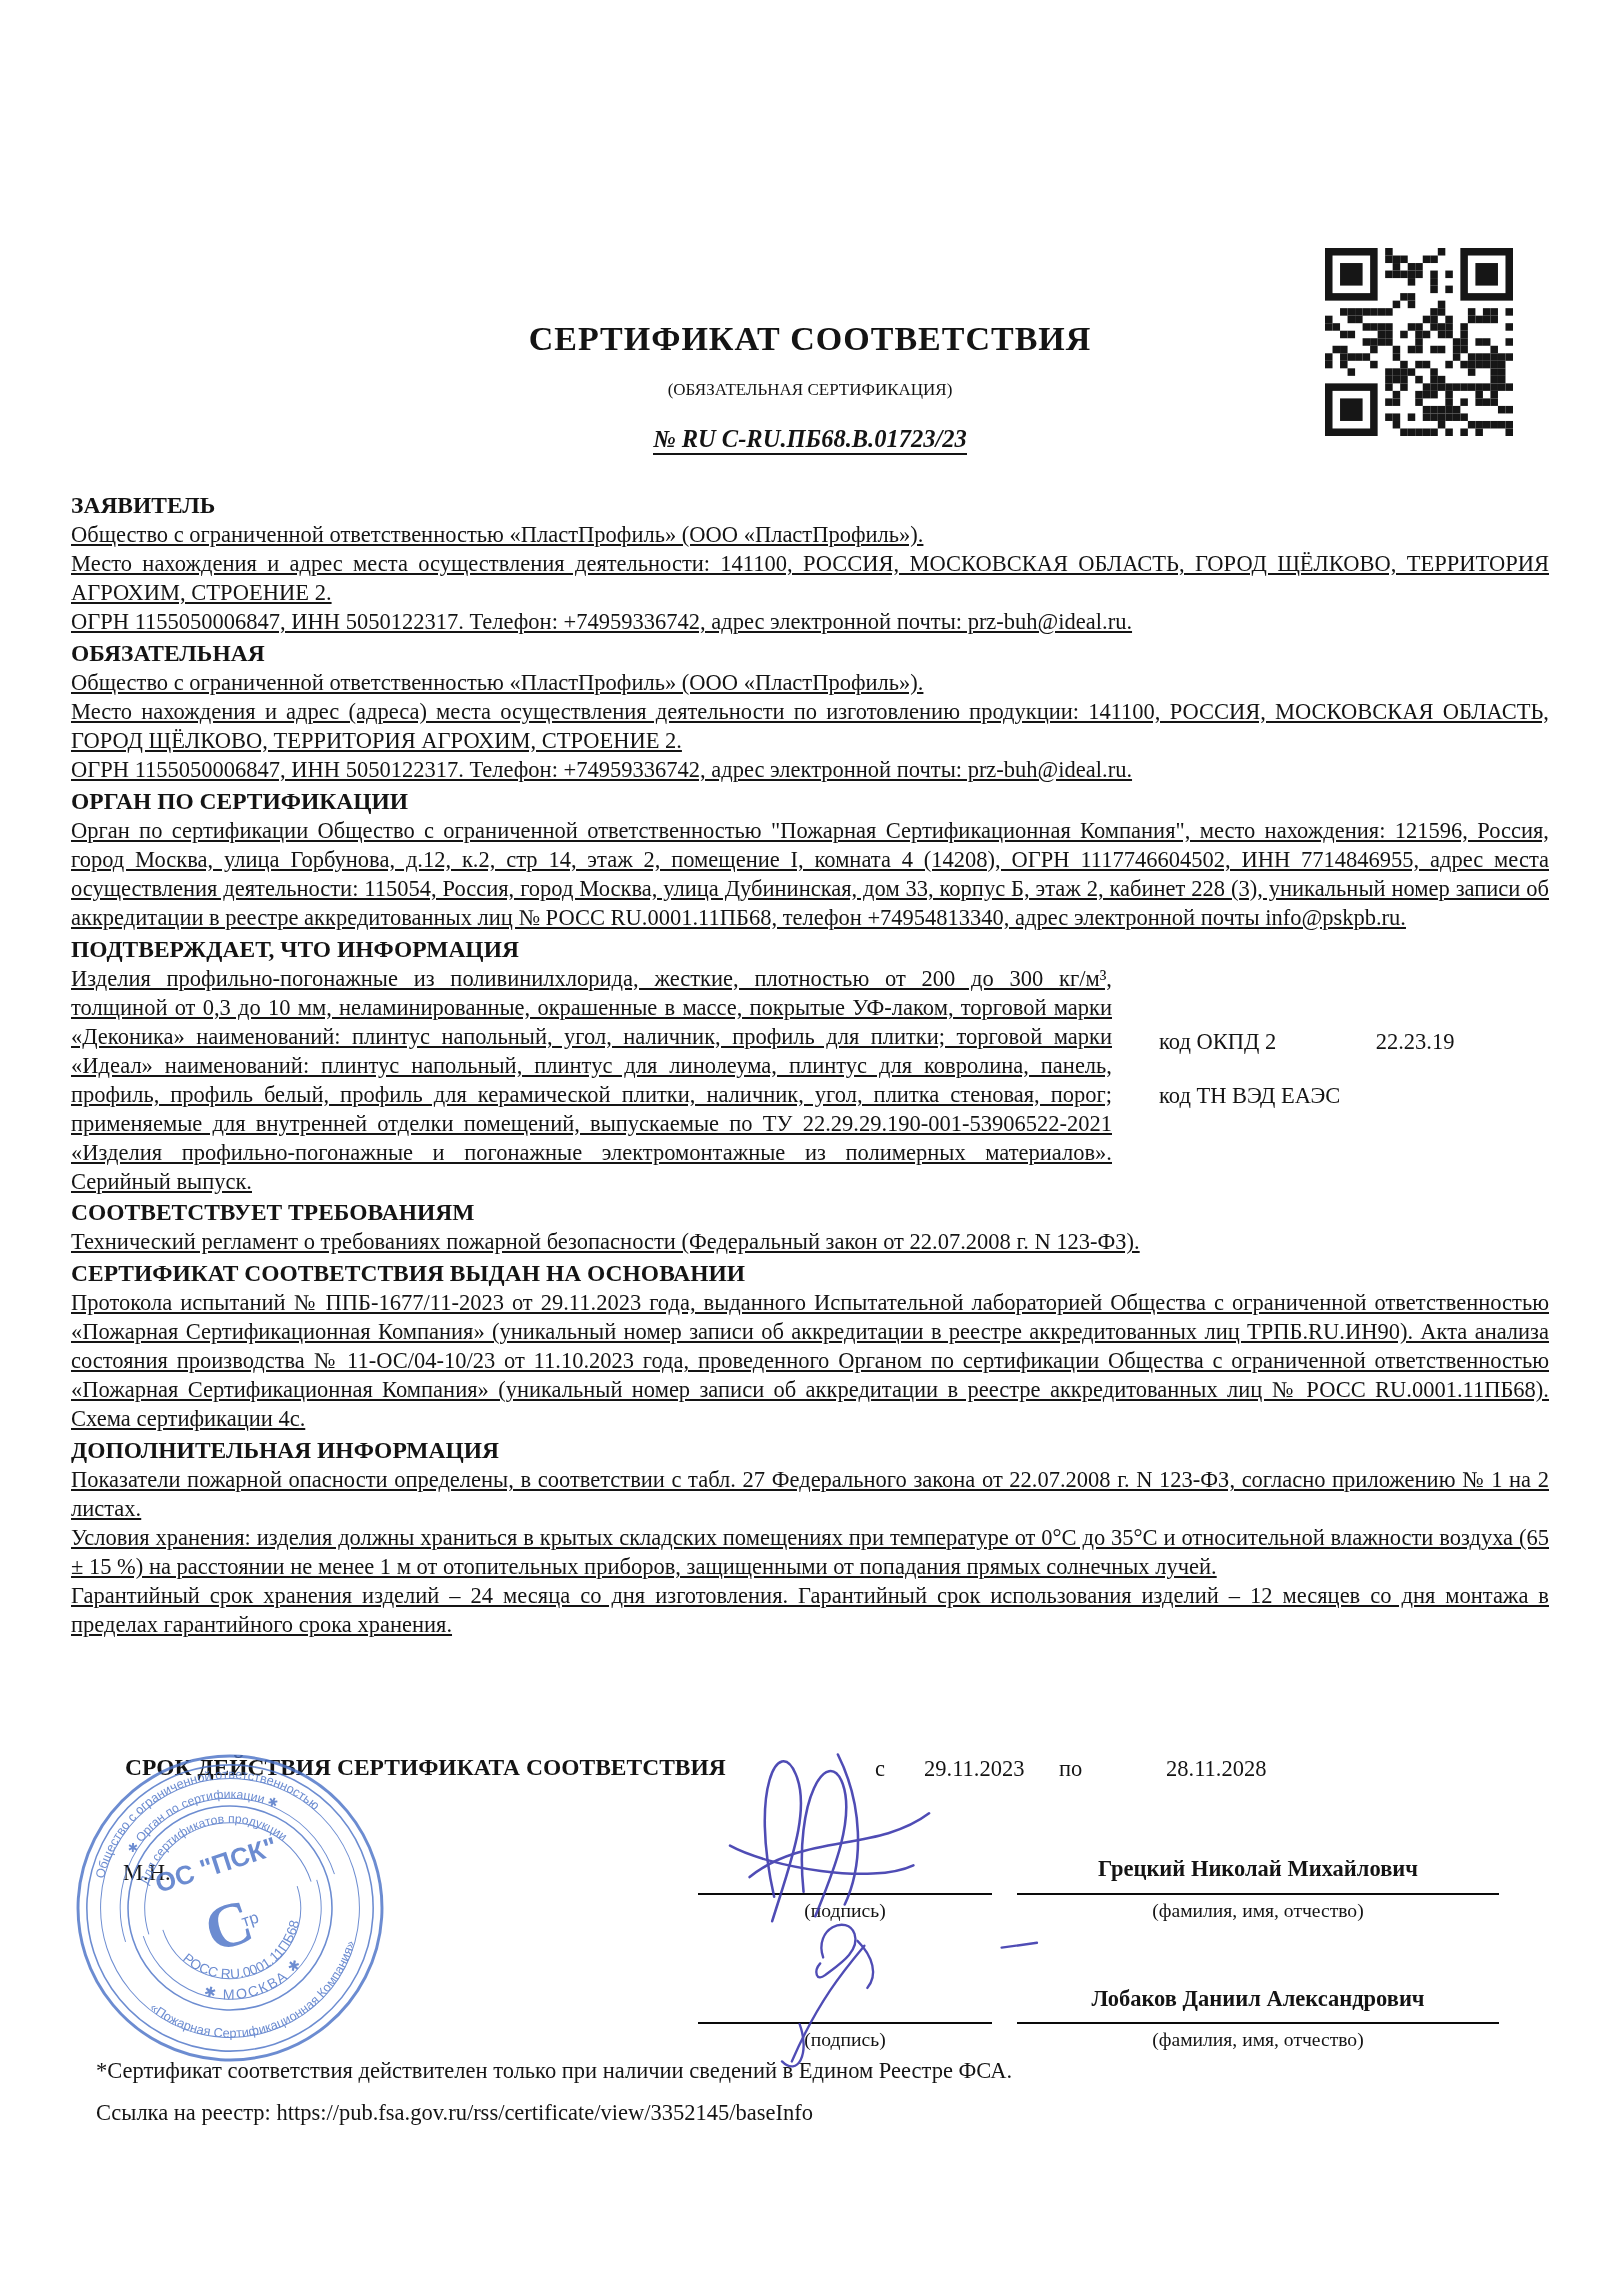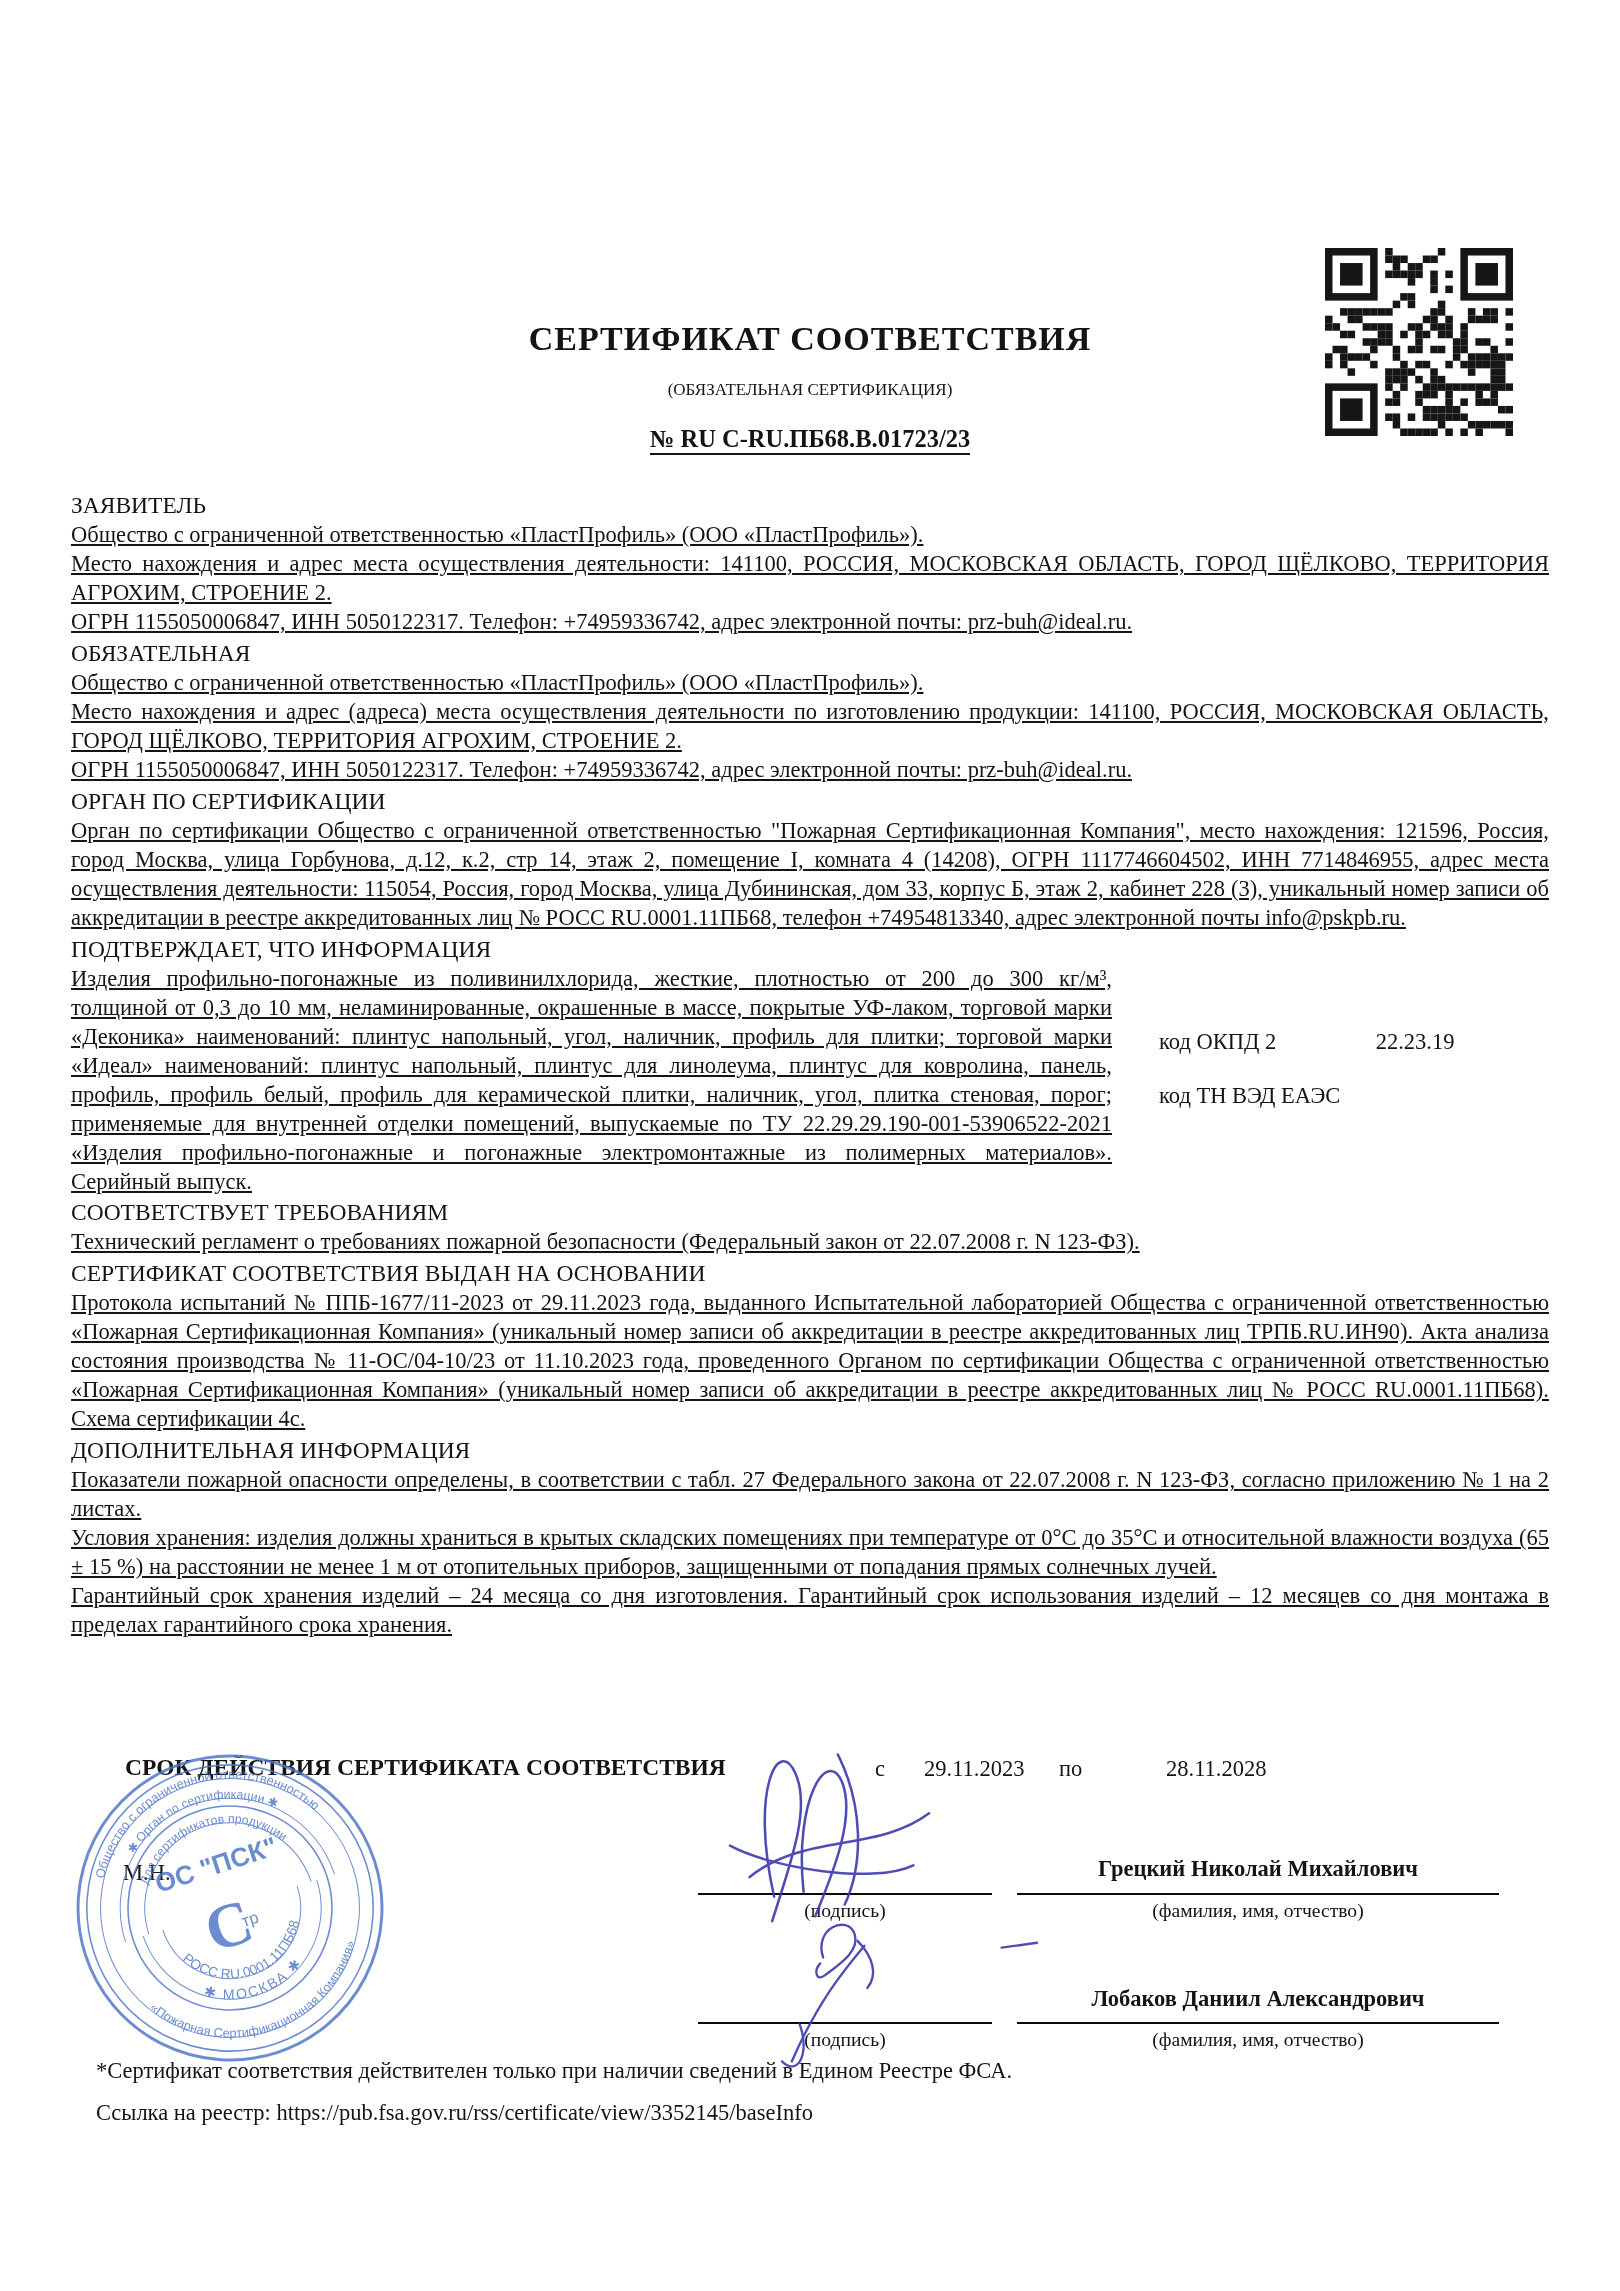--- a/index.html
+++ b/index.html
@@ -3,25 +3,25 @@
 <meta charset="utf-8">
 <style>
   html,body{margin:0;padding:0;background:#e8e8e8;}
   .page{
     position:relative;width:1620px;height:2292px;margin:0 auto;background:#ffffff;
     font-family:"Liberation Serif","DejaVu Serif",serif;color:#141414;overflow:hidden;
   }
   .title{position:absolute;left:0;top:320px;width:1620px;text-align:center;
     font-size:34px;font-weight:bold;letter-spacing:1px;}
   .subtitle{position:absolute;left:0;top:380px;width:1620px;text-align:center;font-size:17px;}
-  .cert-number{position:absolute;left:0;top:425px;width:1620px;text-align:center;}
+  .cert-number{position:absolute;left:0;top:425px;width:1620px;text-align:center;font-style:italic;}
   .cert-number span{font-size:24.5px;font-weight:bold;border-bottom:2.5px solid #141414;padding-bottom:1px;}
   .qr{position:absolute;left:1325px;top:248px;width:188px;height:188px;}
   .body-flow{position:absolute;left:71px;top:488px;width:1478px;font-size:22.5px;line-height:29px;}
-  .body-flow h2{font-size:23.5px;font-weight:normal;margin:2.9px 0 0 0;line-height:29px;}
+  .body-flow h2{font-size:23.5px;font-weight:bold;margin:2.9px 0 0 0;line-height:29px;}
   .body-flow p{margin:0;text-align:justify;text-decoration:underline;}
   .product-row{display:flex;}
   .product-text{width:1041px;text-align:justify;margin:0;}
   .codes{margin-left:47px;padding-top:63px;white-space:nowrap;}
   .code-row{margin-bottom:25.5px;font-size:22.5px;}
   .code-label{display:inline-block;min-width:211px;}
   .validity-heading{position:absolute;left:125px;top:1754px;font-size:23.5px;font-weight:bold;}
   .v-from{position:absolute;left:875px;top:1756px;font-size:22.5px;}
   .v-date1{position:absolute;left:924px;top:1756px;font-size:22.5px;}
   .v-to{position:absolute;left:1059px;top:1756px;font-size:22.5px;}

